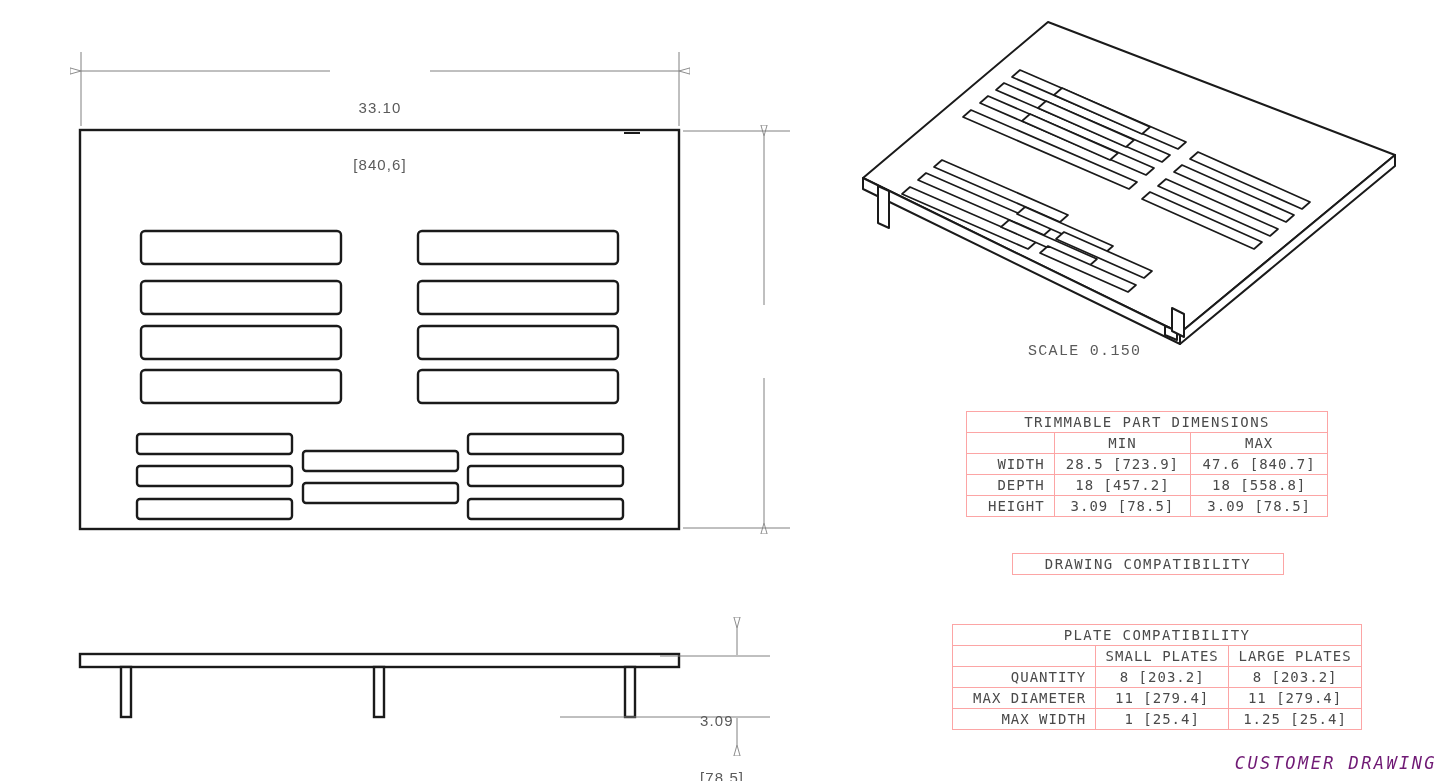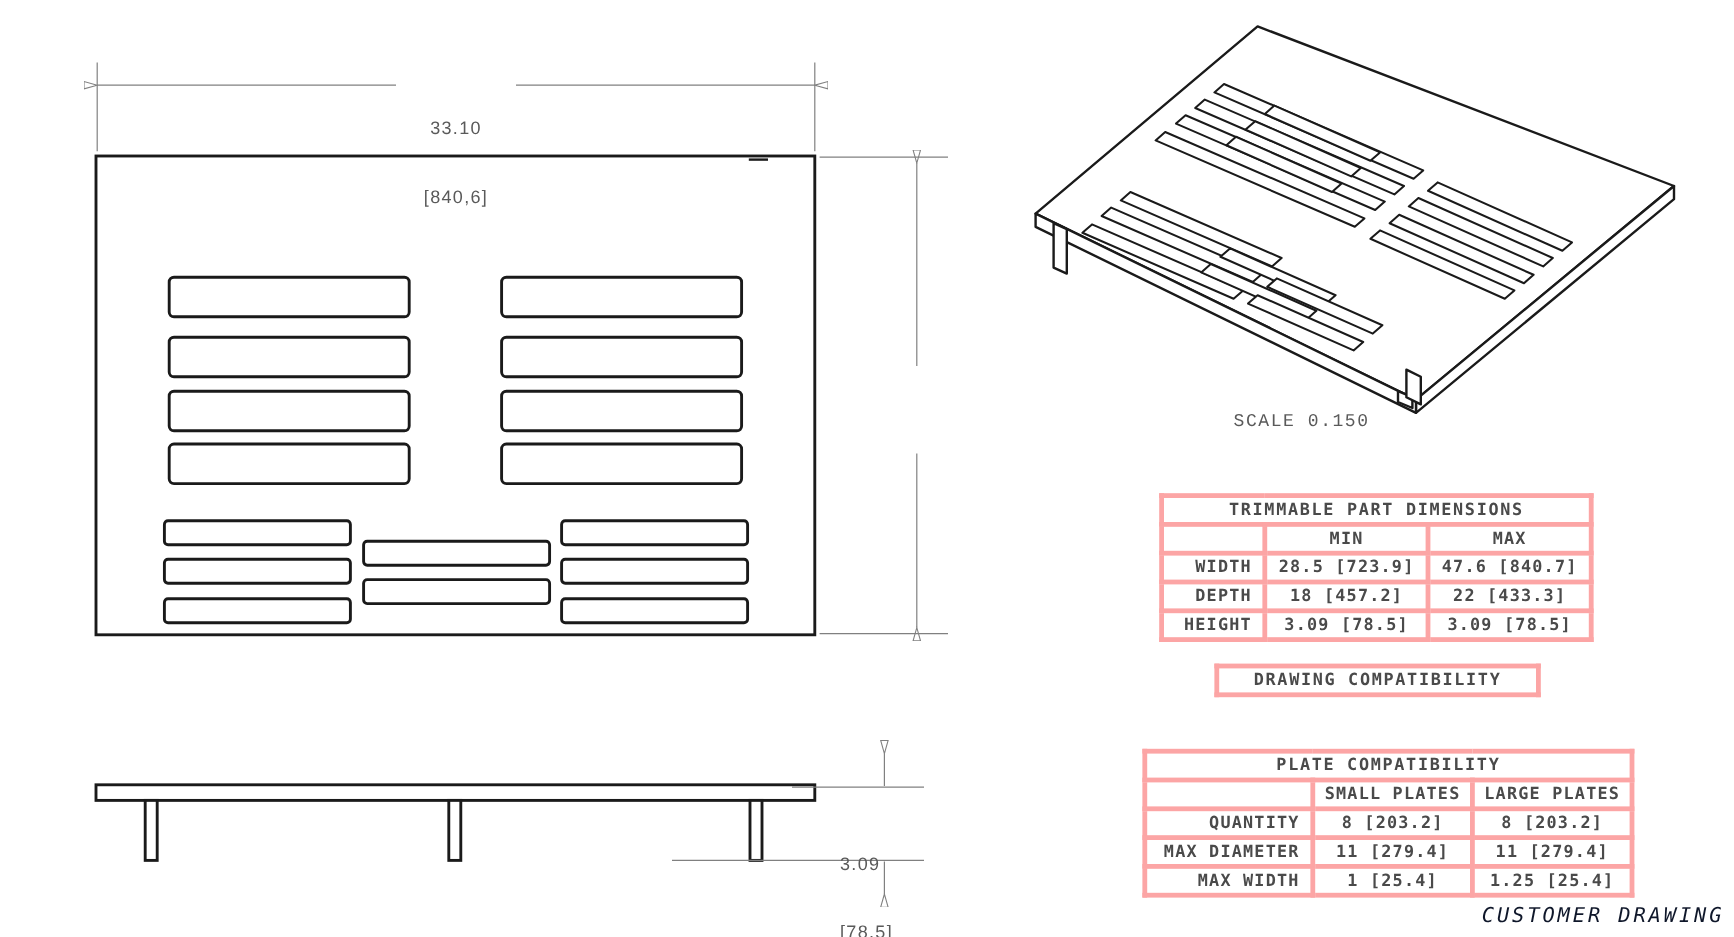--- a/index.html
+++ b/index.html
@@ -56,39 +56,39 @@
   }
 
   .footer-label {
     position: absolute;
     right: 8px;
     bottom: 8px;
     font-family: "DejaVu Sans Mono", monospace;
     font-size: 17px;
     font-style: italic;
     letter-spacing: 2.4px;
-    color: #0f172a;
+    color: #701a75;
     white-space: pre;
   }
 
   
   table.spec {
     position: absolute;
     border-collapse: collapse;
     font-family: "DejaVu Sans Mono", monospace;
     font-size: 14px;
     letter-spacing: 1.0px;
     color: #4a4a4a;
     background: #ffffff;
   }
   table.spec td, table.spec th {
-    border: 4px solid #fca5a5;
+    border: 1px solid #fca5a5;
     padding: 2px 6px;
     text-align: center;
-    font-weight: bold;
+    font-weight: normal;
     white-space: nowrap;
     height: 21px;
     box-sizing: border-box;
   }
   table.spec td.rowhead, table.spec th.rowhead {
     text-align: right;
     padding-right: 9px;
     margin-left: 40px;
   }
   table.spec .title {
@@ -260,21 +260,21 @@
         <td class="val">MAX</td>
       </tr>
       <tr>
         <td class="rowhead">WIDTH</td>
         <td class="val">28.5 [723.9]</td>
         <td class="val">47.6 [840.7]</td>
       </tr>
       <tr>
         <td class="rowhead">DEPTH</td>
         <td class="val">18 [457.2]</td>
-        <td class="val">22 [433.3]</td>
+        <td class="val">18 [558.8]</td>
       </tr>
       <tr>
         <td class="rowhead">HEIGHT</td>
         <td class="val">3.09 [78.5]</td>
         <td class="val">3.09 [78.5]</td>
       </tr>
     </tbody>
   </table>
 
   <table class="spec" id="table-drawer">

